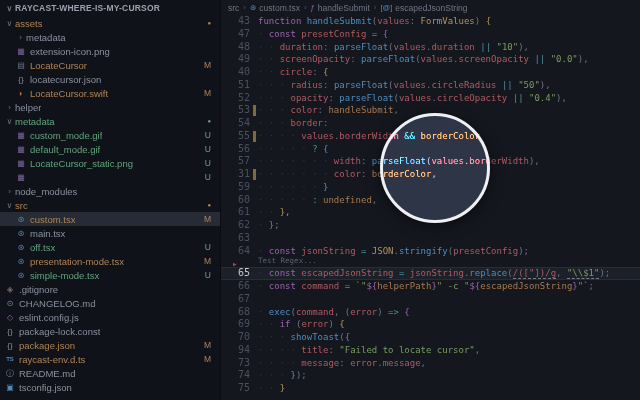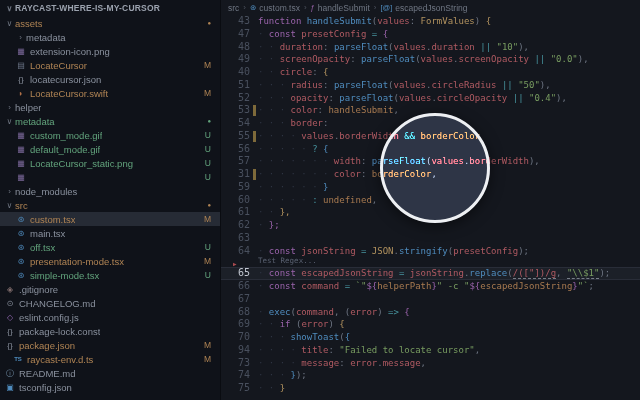--- a/index.html
+++ b/index.html
@@ -169,21 +169,21 @@
       </div>
       <div class="srow" style="padding-left: 4px;">
         <span class="fic" style="color: rgb(138, 145, 158);">{}</span>
         <span class="slabel c-def">package-lock.const</span>
       </div>
       <div class="srow" style="padding-left: 4px;">
         <span class="fic" style="color: rgb(138, 145, 158);">{}</span>
         <span class="slabel c-mod">package.json</span>
         <span class="badge c-mod">M</span>
       </div>
-      <div class="srow" style="padding-left: 12px;">
+      <div class="srow" style="padding-left: 4px;">
         <span class="fic ts-txt" style="color: rgb(79, 140, 190);">TS</span>
         <span class="slabel c-mod">raycast-env.d.ts</span>
         <span class="badge c-mod">M</span>
       </div>
       <div class="srow" style="padding-left: 4px;">
         <span class="fic" style="color: rgb(111, 139, 163);">ⓘ</span>
         <span class="slabel c-def">README.md</span>
       </div>
       <div class="srow" style="padding-left: 4px;">
         <span class="fic" style="color: rgb(79, 140, 190);">▣</span>

